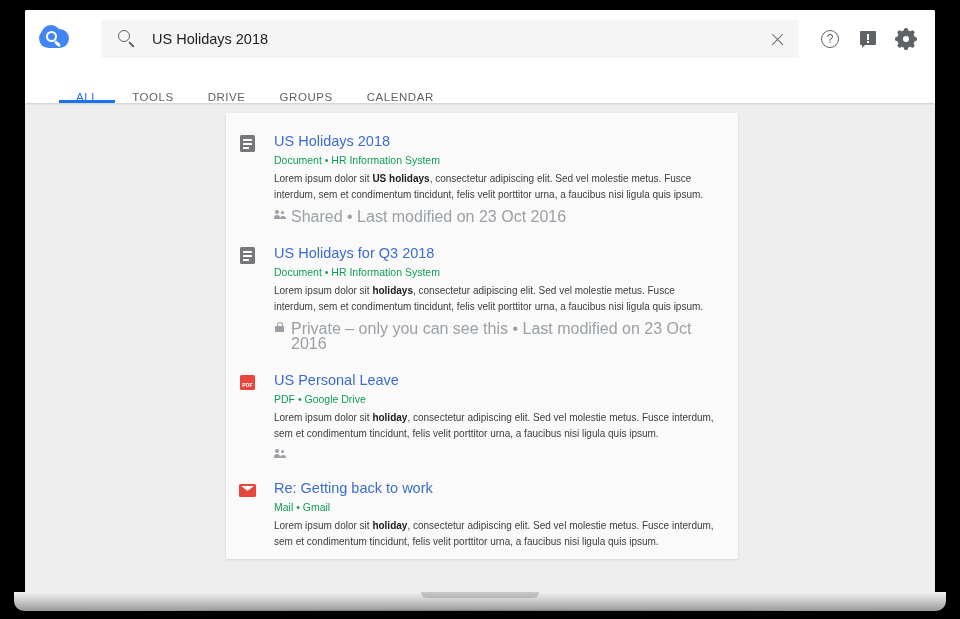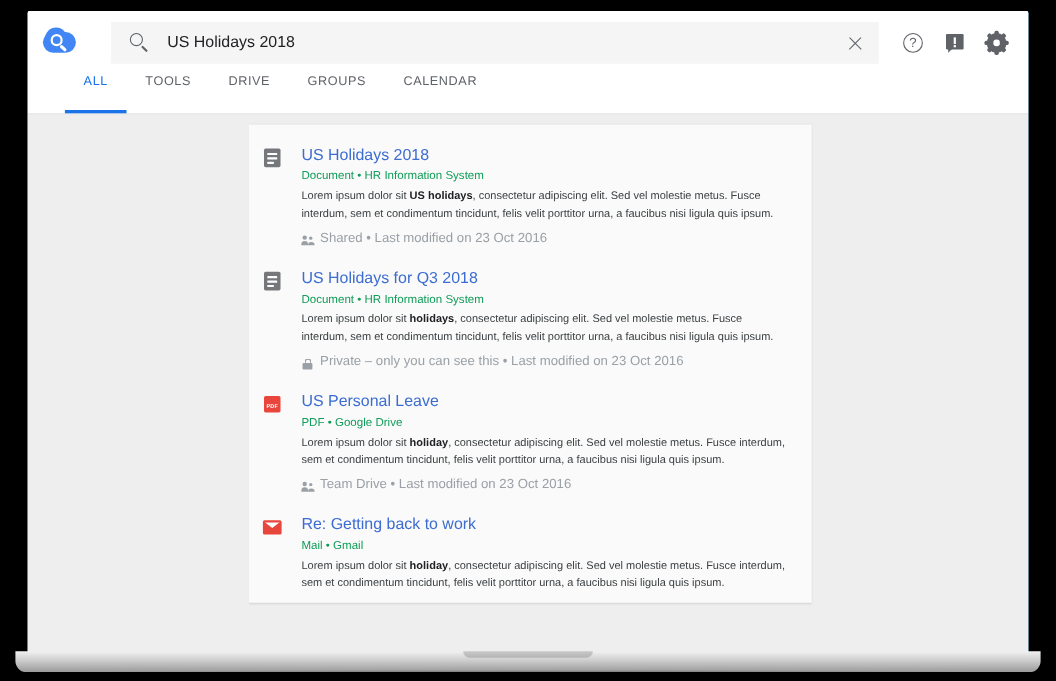--- a/index.html
+++ b/index.html
@@ -17,21 +17,21 @@
     position: absolute;
     left: 0; top: 0;
     width: 960px; height: 619px;
     background: #000000;
   }
 
   #screen-bezel {
     position: absolute;
     left: 25px; top: 10px;
     width: 910px; height: 585px;
-    background: #0369a1;
+    background: #ef4444;
     border-radius: 2px 2px 0 0;
     overflow: hidden;
   }
 
   
   #laptop-base {
     position: absolute;
     left: 14px; top: 592px;
     width: 932px; height: 19px;
     background: linear-gradient(180deg,
@@ -275,21 +275,21 @@
   #tabs {
     position: relative;
     height: 35px;
     display: flex;
     align-items: stretch;
     padding-left: 34px;
   }
   .tab {
     position: relative;
     display: flex;
-    align-items: flex-start;
+    align-items: flex-end;
     justify-content: center;
     padding: 0 17px;
     font-size: 11.5px;
     letter-spacing: 0.55px;
     color: #5f6368;
     cursor: pointer;
     white-space: nowrap;
   }
   .tab.active { color: #1a73e8; }
   .tab.active::after {
@@ -408,22 +408,22 @@
 
   .result-snippet {
     font-size: 10px;
     color: #3c4043;
     line-height: 16px;
   }
   .result-snippet b { font-weight: bold; color: #202124; }
 
   .result-meta {
     display: flex;
-    align-items: flex-end;
-    font-size: 12px;
+    align-items: flex-start;
+    font-size: 16px;
     color: #9aa0a6;
     line-height: 15px;
     margin-top: 6px;
   }
   .meta-icon {
     flex: none;
     width: 12px; height: 11px;
     margin-right: 5px;
     position: relative;
     top: 0px;
@@ -586,21 +586,20 @@
               <div class="result-icon">
                 <div class="ic-pdf">PDF</div>
               </div>
               <div class="result-body"><a class="result-title">US Personal Leave</a><div class="result-source">PDF • Google Drive</div><div class="result-snippet"><span>Lorem ipsum dolor sit </span><b>holiday</b><span>, consectetur adipiscing elit. Sed vel molestie metus. Fusce interdum, sem et condimentum tincidunt, felis velit porttitor urna, a faucibus nisi ligula quis ipsum.</span></div><div class="result-meta">
                   <span class="meta-icon mi-people">
                     <span class="h1"></span>
                     <span class="h2"></span>
                     <span class="b1"></span>
                     <span class="b2"></span>
                   </span>
-                  <span>Team Drive • Last modified on 23 Oct 2016</span>
                 </div></div>
             </div>
             <div class="result">
               <div class="result-icon">
                 <div class="ic-mail">
                   <div class="flap"></div>
                 </div>
               </div>
               <div class="result-body"><a class="result-title">Re: Getting back to work</a><div class="result-source">Mail • Gmail</div><div class="result-snippet"><span>Lorem ipsum dolor sit </span><b>holiday</b><span>, consectetur adipiscing elit. Sed vel molestie metus. Fusce interdum, sem et condimentum tincidunt, felis velit porttitor urna, a faucibus nisi ligula quis ipsum.</span></div></div>
             </div>

